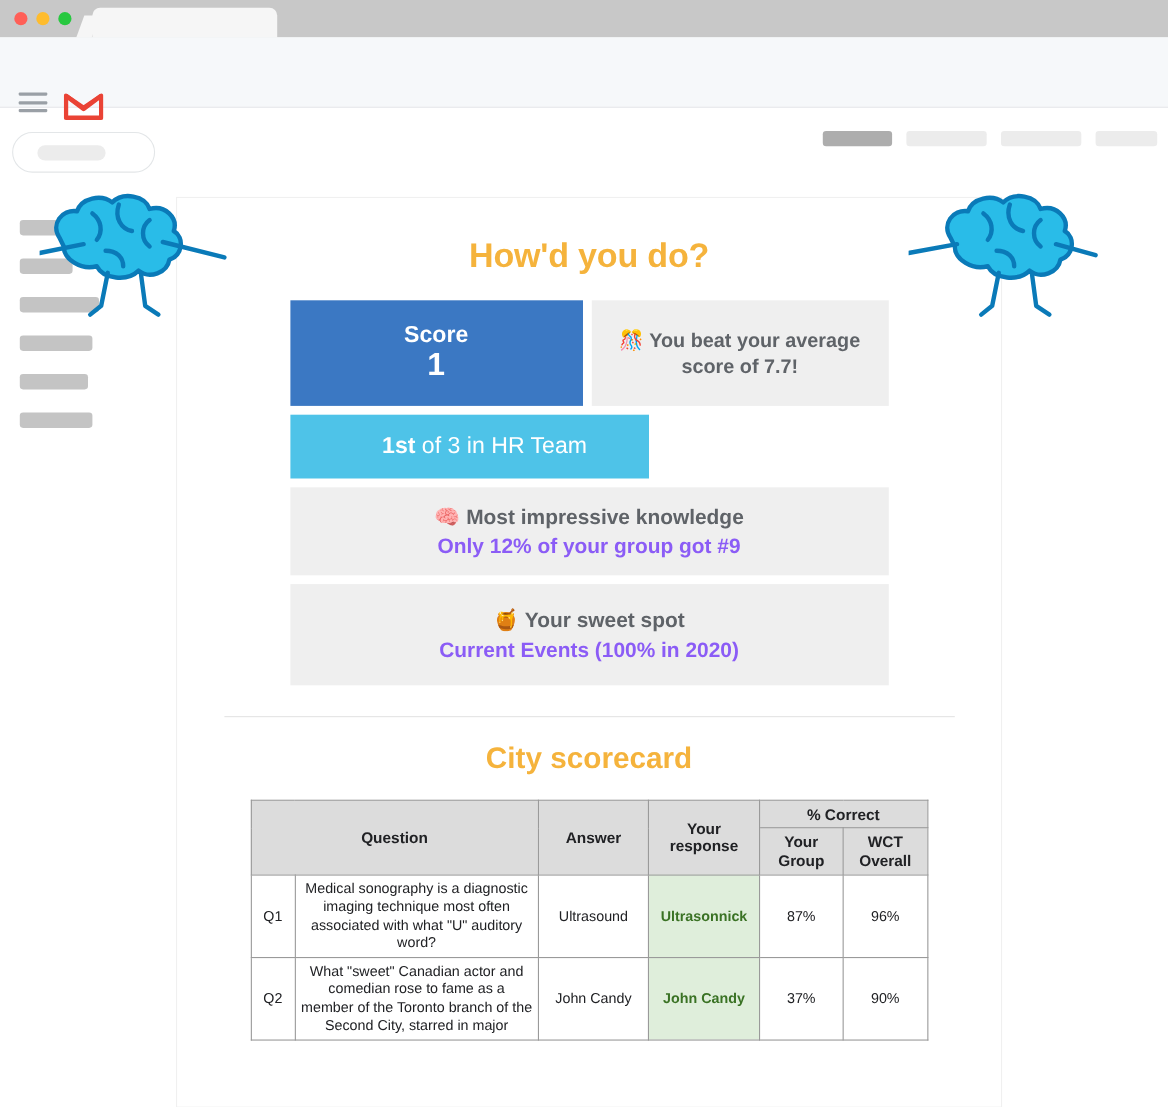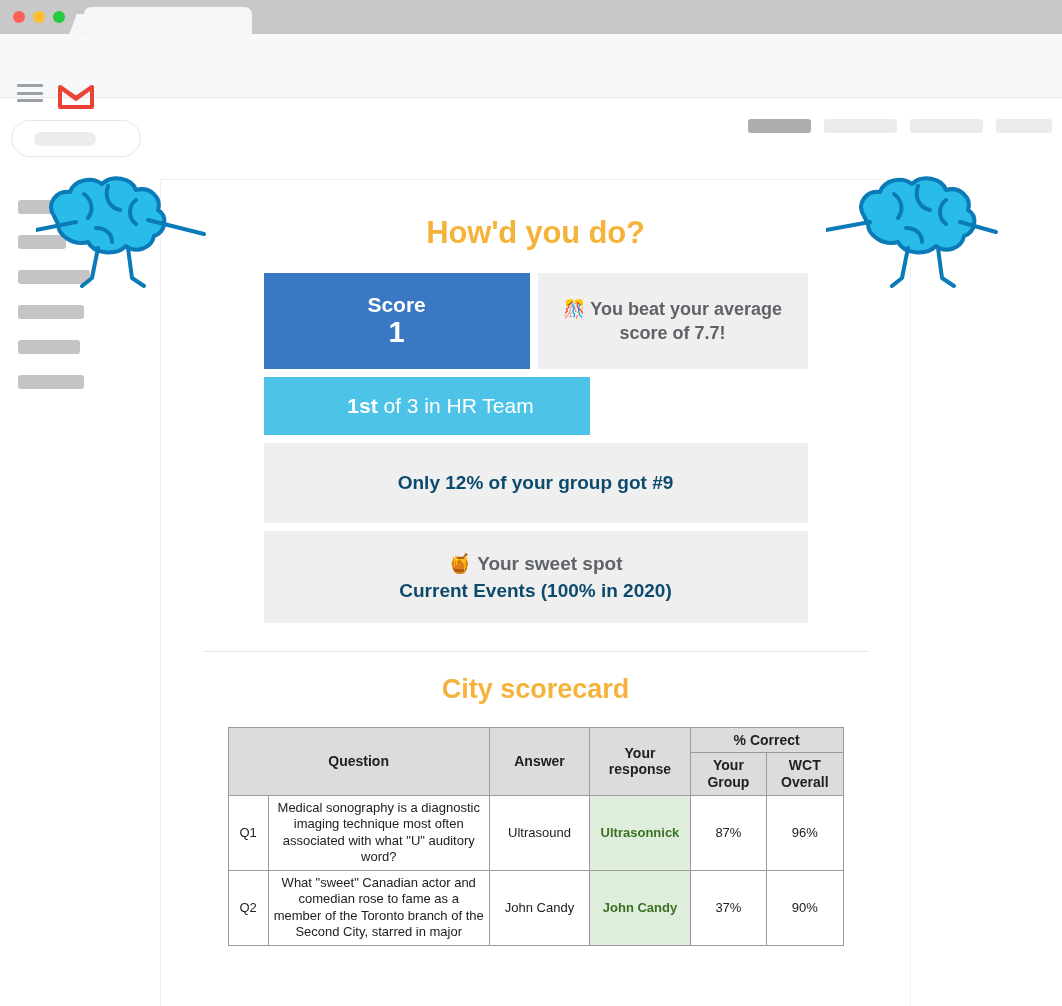--- a/index.html
+++ b/index.html
@@ -113,21 +113,21 @@
   .beat-cell { width: 326px; height: 96px; padding: 0 18px; }
   .beat-text { font-size: 18px; font-weight: bold; color: #5f6368; line-height: 1.35; }
 
   .rank-cell { width: 330px; height: 58px; font-size: 21px; color: #5f6368; }
   .rank-cell .ord { color: #3b78c3; font-weight: bold; }
   .rank-cell.lightblue { width: 326px; color: #ffffff; padding-left: 28px; }
   .rank-cell.lightblue .ord { color: #ffffff; font-weight: bold; }
 
   .wide-cell { width: 664px; height: 80px; }
   .wide-head { font-size: 19px; font-weight: bold; color: #5f6368; margin-bottom: 5px; }
-  .wide-sub { font-size: 19px; font-weight: bold; color: #0c4a6e; }
+  .wide-sub { font-size: 19px; font-weight: bold; color: #8b5cf6; }
 
   .divider { width: 664px; height: 1px; background: #e4e4e4; margin: 28px auto 0; }
 
   h2.subtitle {
     margin: 0; padding-top: 22px;
     text-align: center;
     font-size: 27px; font-weight: bold;
     color: #f5b33c;
   }
 
@@ -232,20 +232,24 @@
       <div class="row">
         <div class="cell lightblue rank-cell">
           <div>
             <span class="ord">1st</span><span> of 3 in HR Team</span>
           </div>
         </div>
       </div>
 
       <div class="row">
         <div class="cell wide-cell">
+          <div class="wide-head">
+            <span>🧠</span>
+            <span>Most impressive knowledge</span>
+          </div>
           <div class="wide-sub">Only 12% of your group got #9</div>
         </div>
       </div>
 
       <div class="row">
         <div class="cell wide-cell" style="height:92px">
           <div class="wide-head">
             <span>🍯</span>
             <span>Your sweet spot</span>
           </div>

